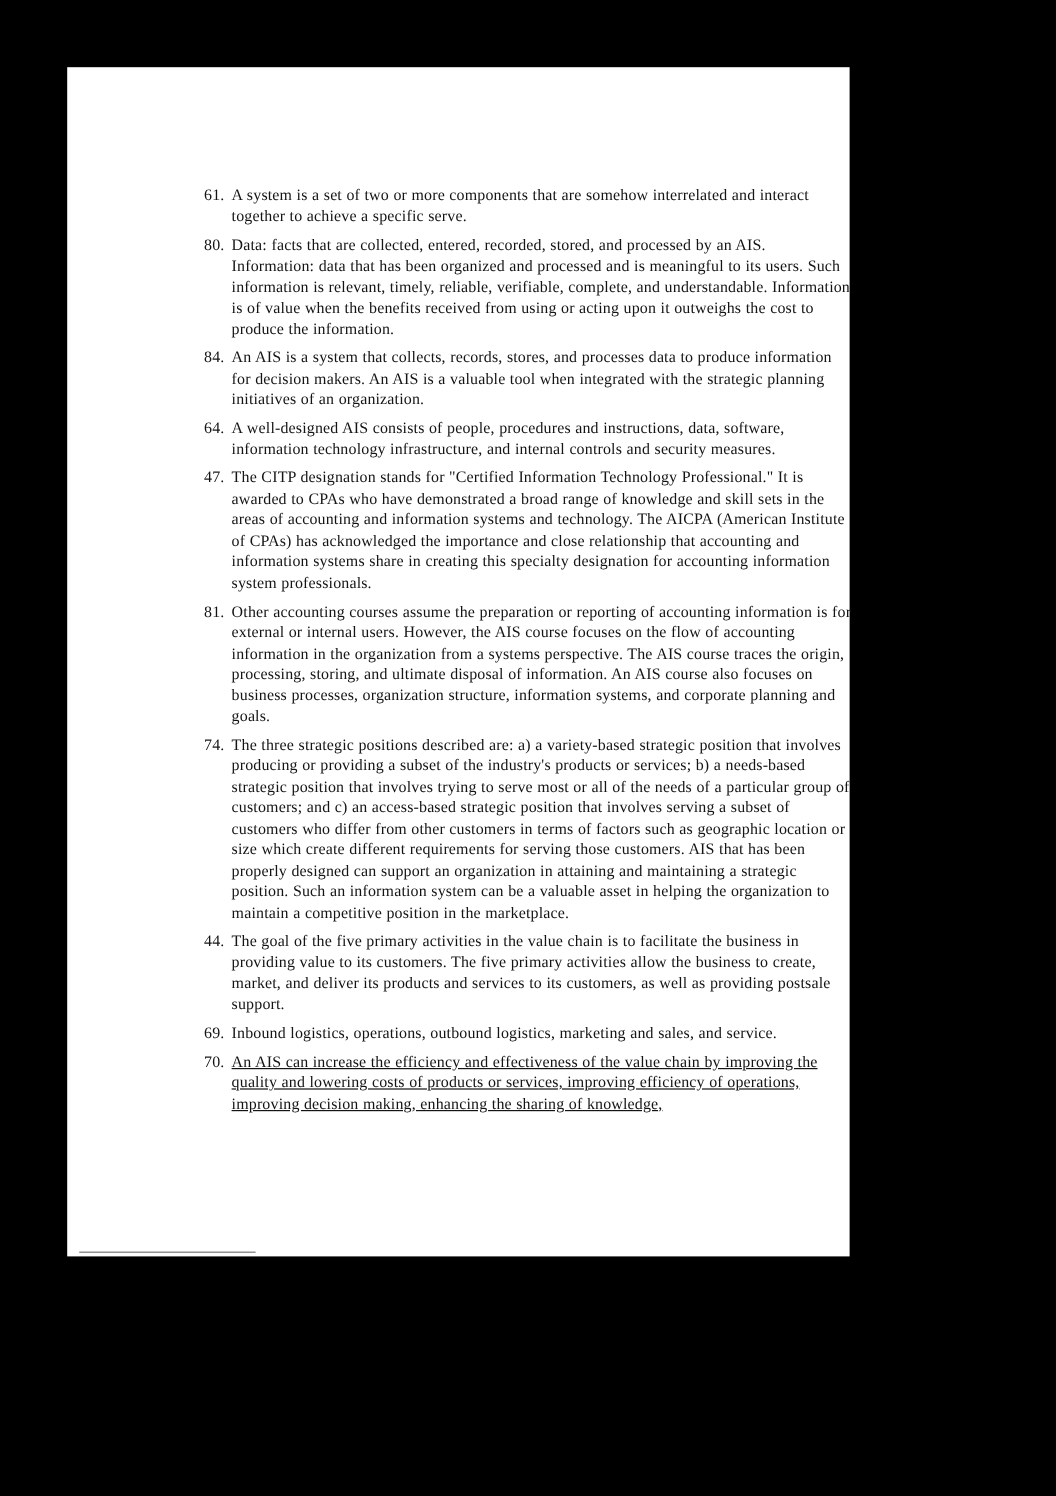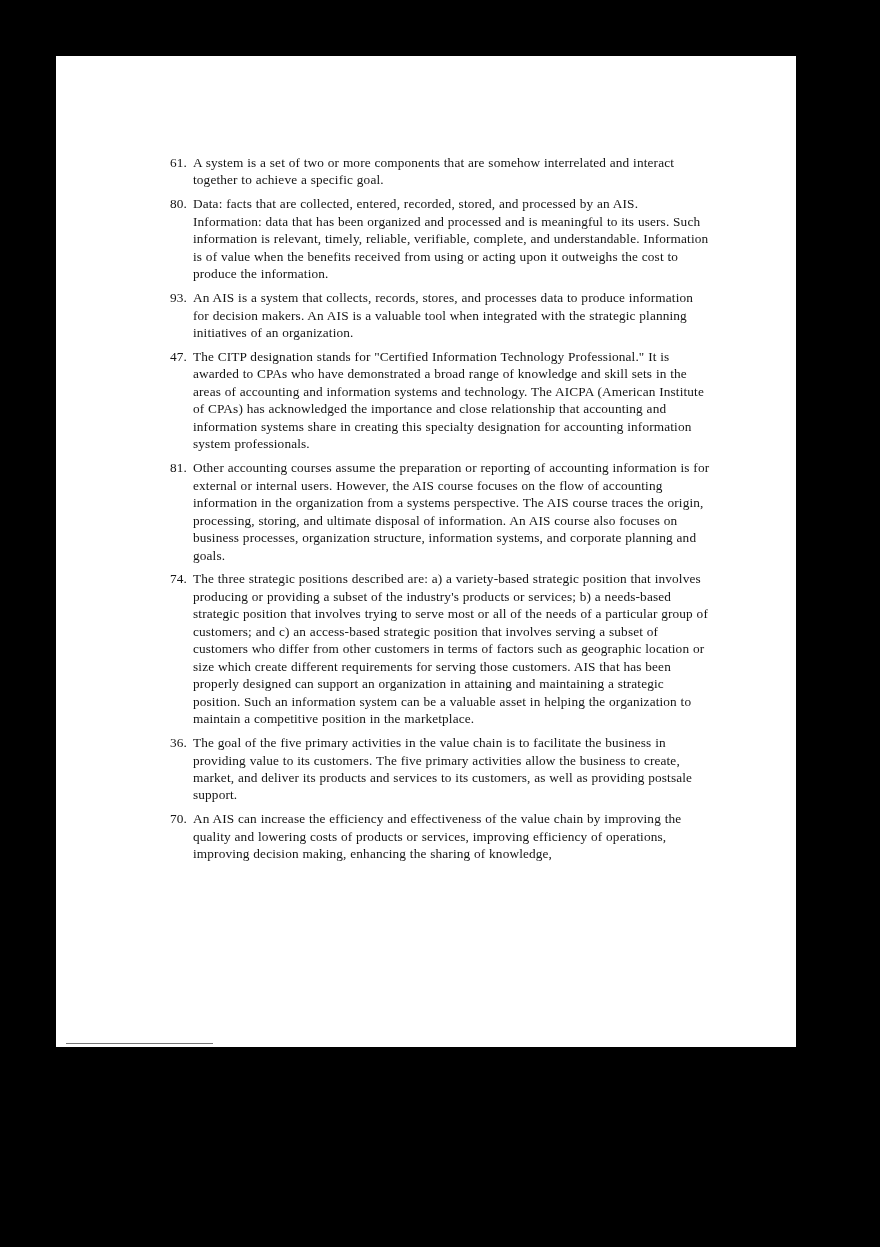--- a/index.html
+++ b/index.html
@@ -14,21 +14,21 @@
     position: relative;
     overflow: hidden;
     font-family: "Liberation Serif", "DejaVu Serif", serif;
   }
 
   
   .page-sheet {
     position: absolute;
     left: 56px;
     top: 56px;
-    width: 740px;
+    width: 652px;
     height: 991px;
     background: #ffffff;
   }
 
   
   .content-column {
     position: absolute;
     left: 114px;   
     top: 98px;     
     width: 540px;  
@@ -47,20 +47,21 @@
     color: #141414;
     font-size: 13.3px;
     line-height: 17.45px;
     text-align: left;
     letter-spacing: 0.01em;
     word-spacing: 0.02em;
   }
 
   .answer-item:last-child {
     margin-bottom: 16px;
+    text-decoration: underline;
   }
 
   .answer-number {
     position: absolute;
     left: 0;
     top: 0;
     width: 20px;
     text-align: left;
     color: #141414;
     font-size: 13.3px;
@@ -84,54 +85,62 @@
 </head>
 <body>
 
 <div class="page-sheet">
 
   <div class="content-column">
     <ol class="answer-list">
 
       <li class="answer-item">
         <span class="answer-number">61.</span>
-        <span class="answer-text">A system is a set of two or more components that are somehow interrelated and interact together to achieve a specific goal.</span>
+        <span class="answer-text">A system is a set of two or more components that are somehow interrelated and interact together to achieve a specific serve.</span>
       </li>
 
       <li class="answer-item">
         <span class="answer-number">80.</span>
         <span class="answer-text">Data: facts that are collected, entered, recorded, stored, and processed by an AIS.  Information: data that has been organized and processed and is meaningful to its users.  Such information is relevant, timely, reliable, verifiable, complete, and understandable. Information is of value when the benefits received from using or acting upon it outweighs the cost to produce the information.</span>
       </li>
 
       <li class="answer-item">
-        <span class="answer-number">93.</span>
+        <span class="answer-number">84.</span>
         <span class="answer-text">An AIS is a system that collects, records, stores, and processes data to produce information for decision makers.  An AIS is a valuable tool when integrated with the strategic planning initiatives of an organization.</span>
       </li>
 
+      <li class="answer-item">
+        <span class="answer-number">64.</span>
+        <span class="answer-text">A well-designed AIS consists of people, procedures and instructions, data, software, information technology infrastructure, and internal controls and security measures.</span>
+      </li>
 
       <li class="answer-item">
         <span class="answer-number">47.</span>
         <span class="answer-text">The CITP designation stands for "Certified Information Technology Professional."  It is awarded to CPAs who have demonstrated a broad range of knowledge and skill sets in the areas of accounting and information systems and technology.  The AICPA (American Institute of CPAs) has acknowledged the importance and close relationship that accounting and information systems share in creating this specialty designation for accounting information system professionals.</span>
       </li>
 
       <li class="answer-item">
         <span class="answer-number">81.</span>
         <span class="answer-text">Other accounting courses assume the preparation or reporting of accounting information is for external or internal users.  However, the AIS course focuses on the flow of accounting information in the organization from a systems perspective.  The AIS course traces the origin, processing, storing, and ultimate disposal of information.  An AIS course also focuses on business processes, organization structure, information systems, and corporate planning and goals.</span>
       </li>
 
       <li class="answer-item">
         <span class="answer-number">74.</span>
         <span class="answer-text">The three strategic positions described are: a) a variety-based strategic position that involves producing or providing a subset of the industry's products or services; b) a needs-based strategic position that involves trying to serve most or all of the needs of a particular group of customers; and c) an access-based strategic position that involves serving a subset of customers who differ from other customers in terms of factors such as geographic location or size which create different requirements for serving those customers. AIS that has been properly designed can support an organization in attaining and maintaining a strategic position.  Such an information system can be a valuable asset in helping the organization to maintain a competitive position in the marketplace.</span>
       </li>
 
       <li class="answer-item">
-        <span class="answer-number">36.</span>
+        <span class="answer-number">44.</span>
         <span class="answer-text">The goal of the five primary activities in the value chain is to facilitate the business in providing value to its customers.  The five primary activities allow the business to create, market, and deliver its products and services to its customers, as well as providing postsale support.</span>
       </li>
 
+      <li class="answer-item">
+        <span class="answer-number">69.</span>
+        <span class="answer-text">Inbound logistics, operations, outbound logistics, marketing and sales, and service.</span>
+      </li>
 
       <li class="answer-item">
         <span class="answer-number">70.</span>
         <span class="answer-text">An AIS can increase the efficiency and effectiveness of the value chain by improving the quality and lowering costs of products or services, improving efficiency of operations, improving decision making, enhancing the sharing of knowledge,</span>
       </li>
 
     </ol>
   </div>
 
   <div class="footnote-rule"></div>

